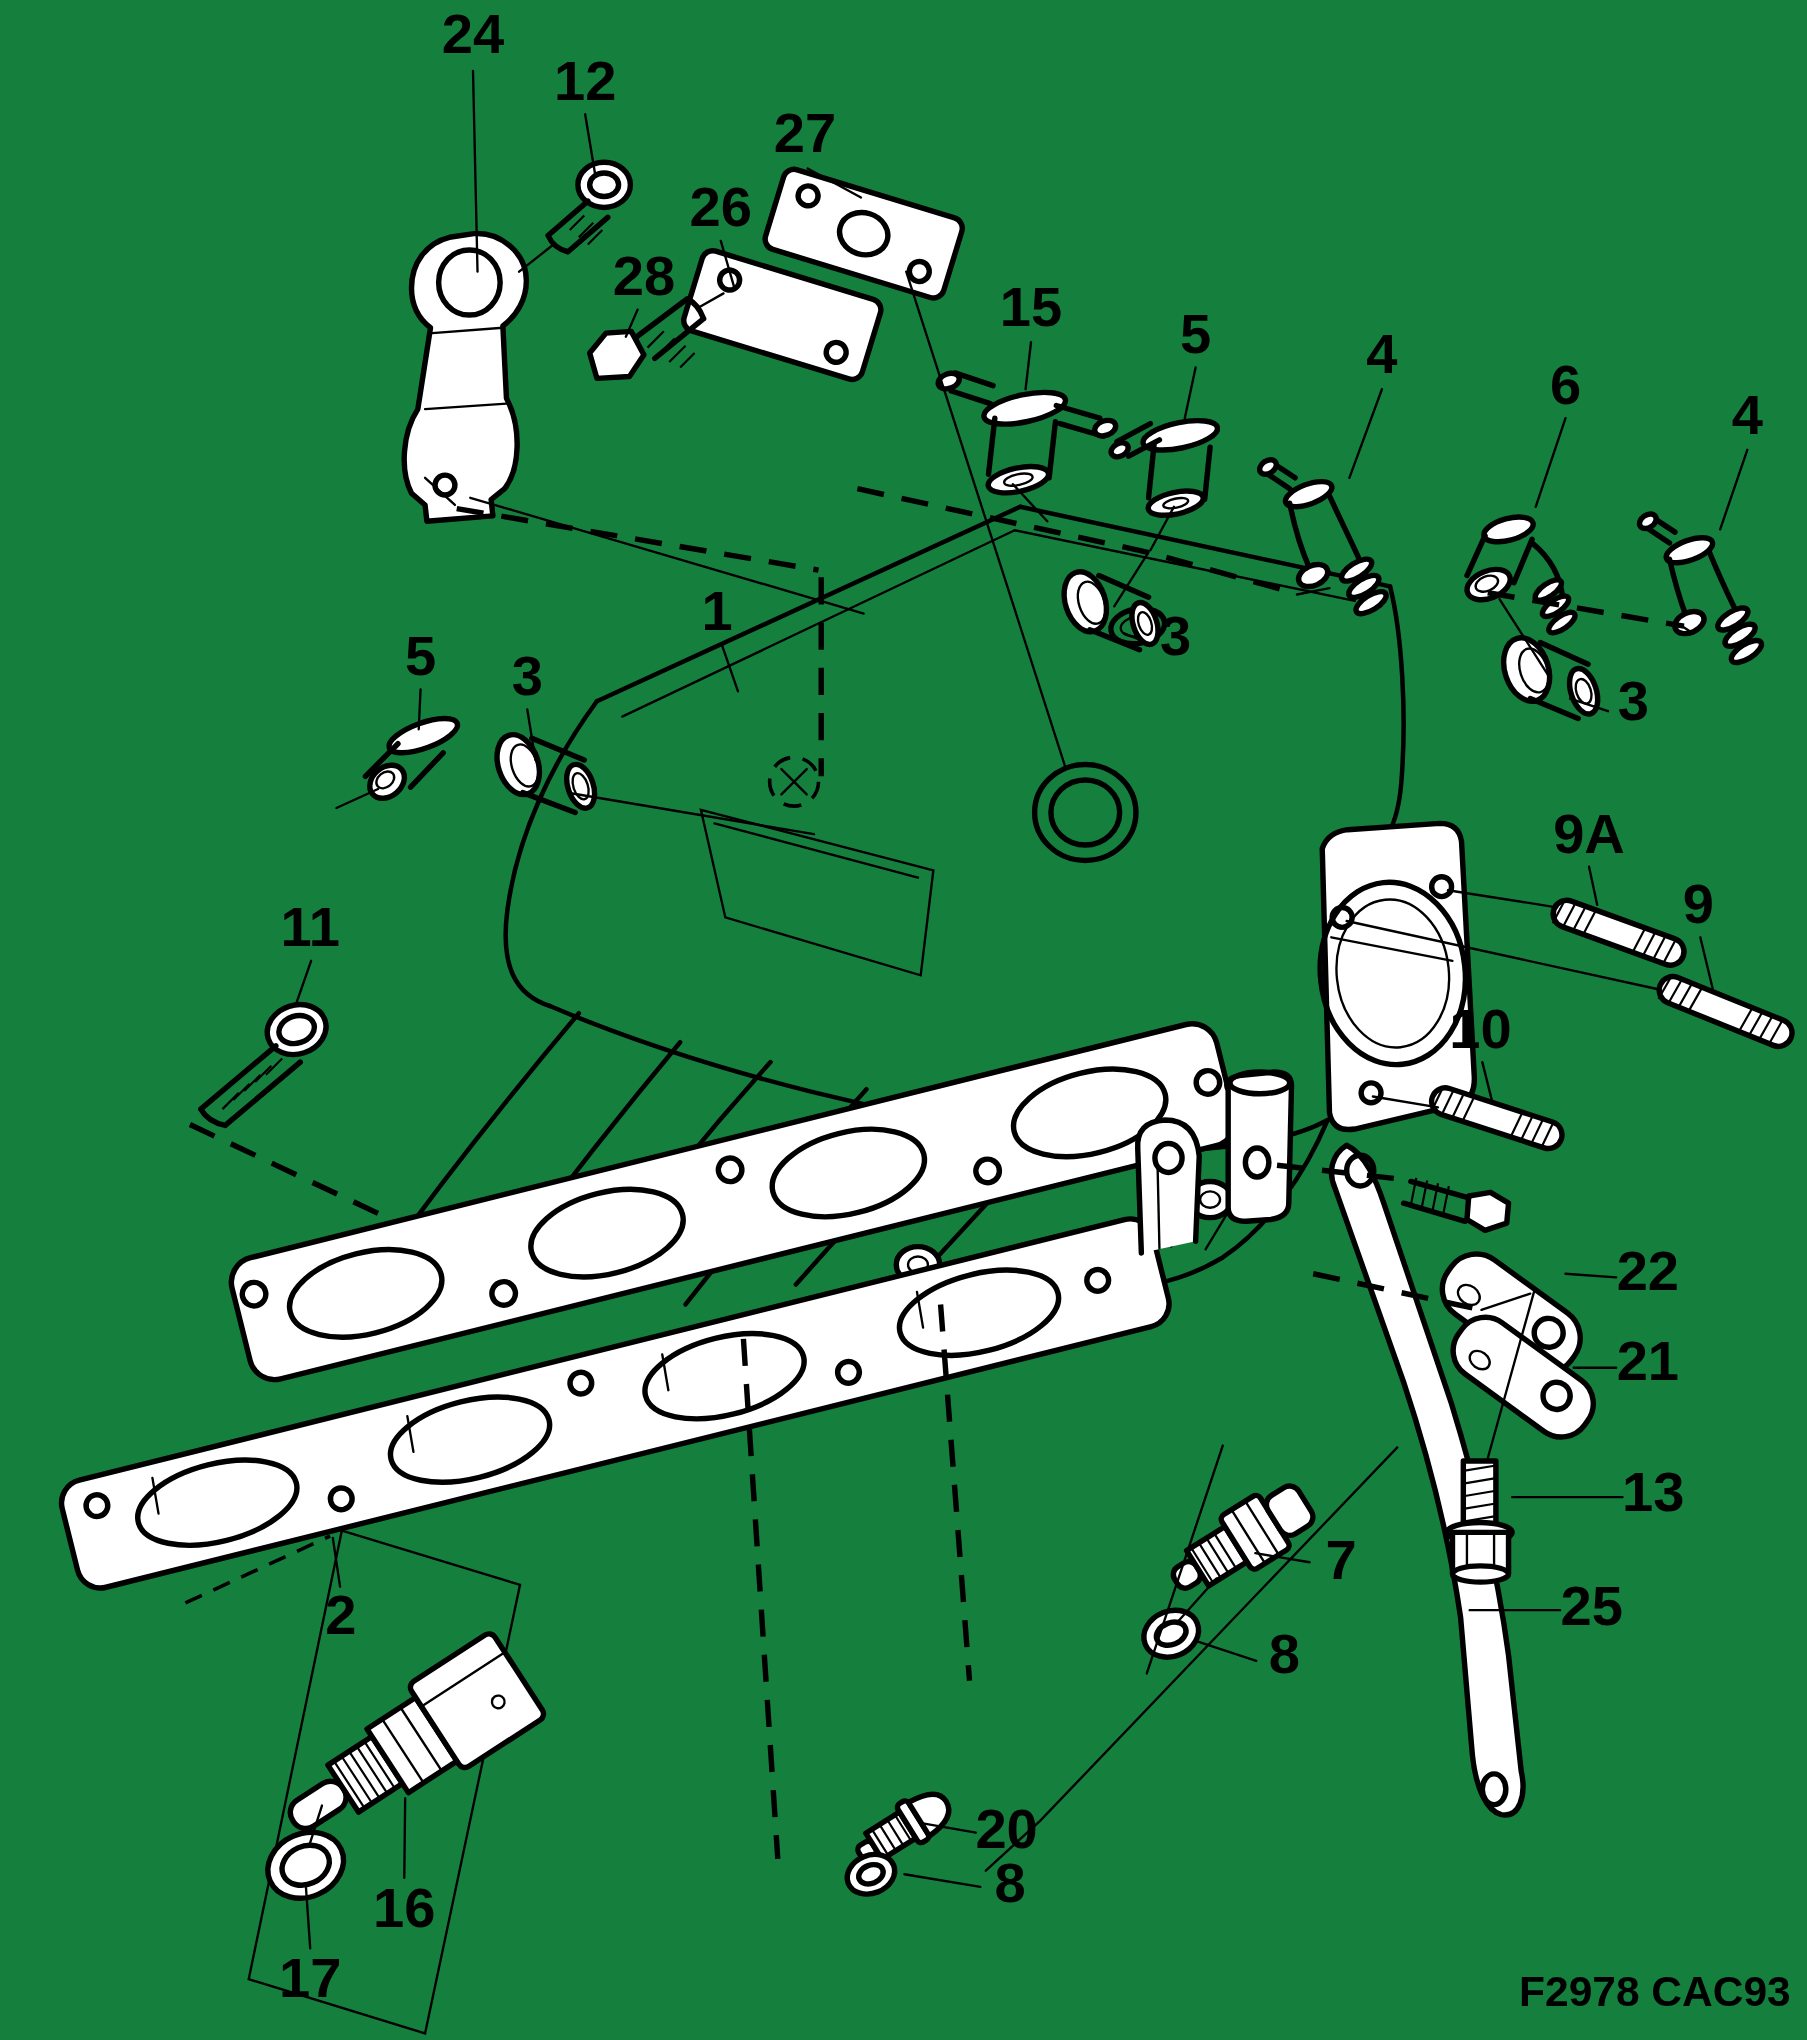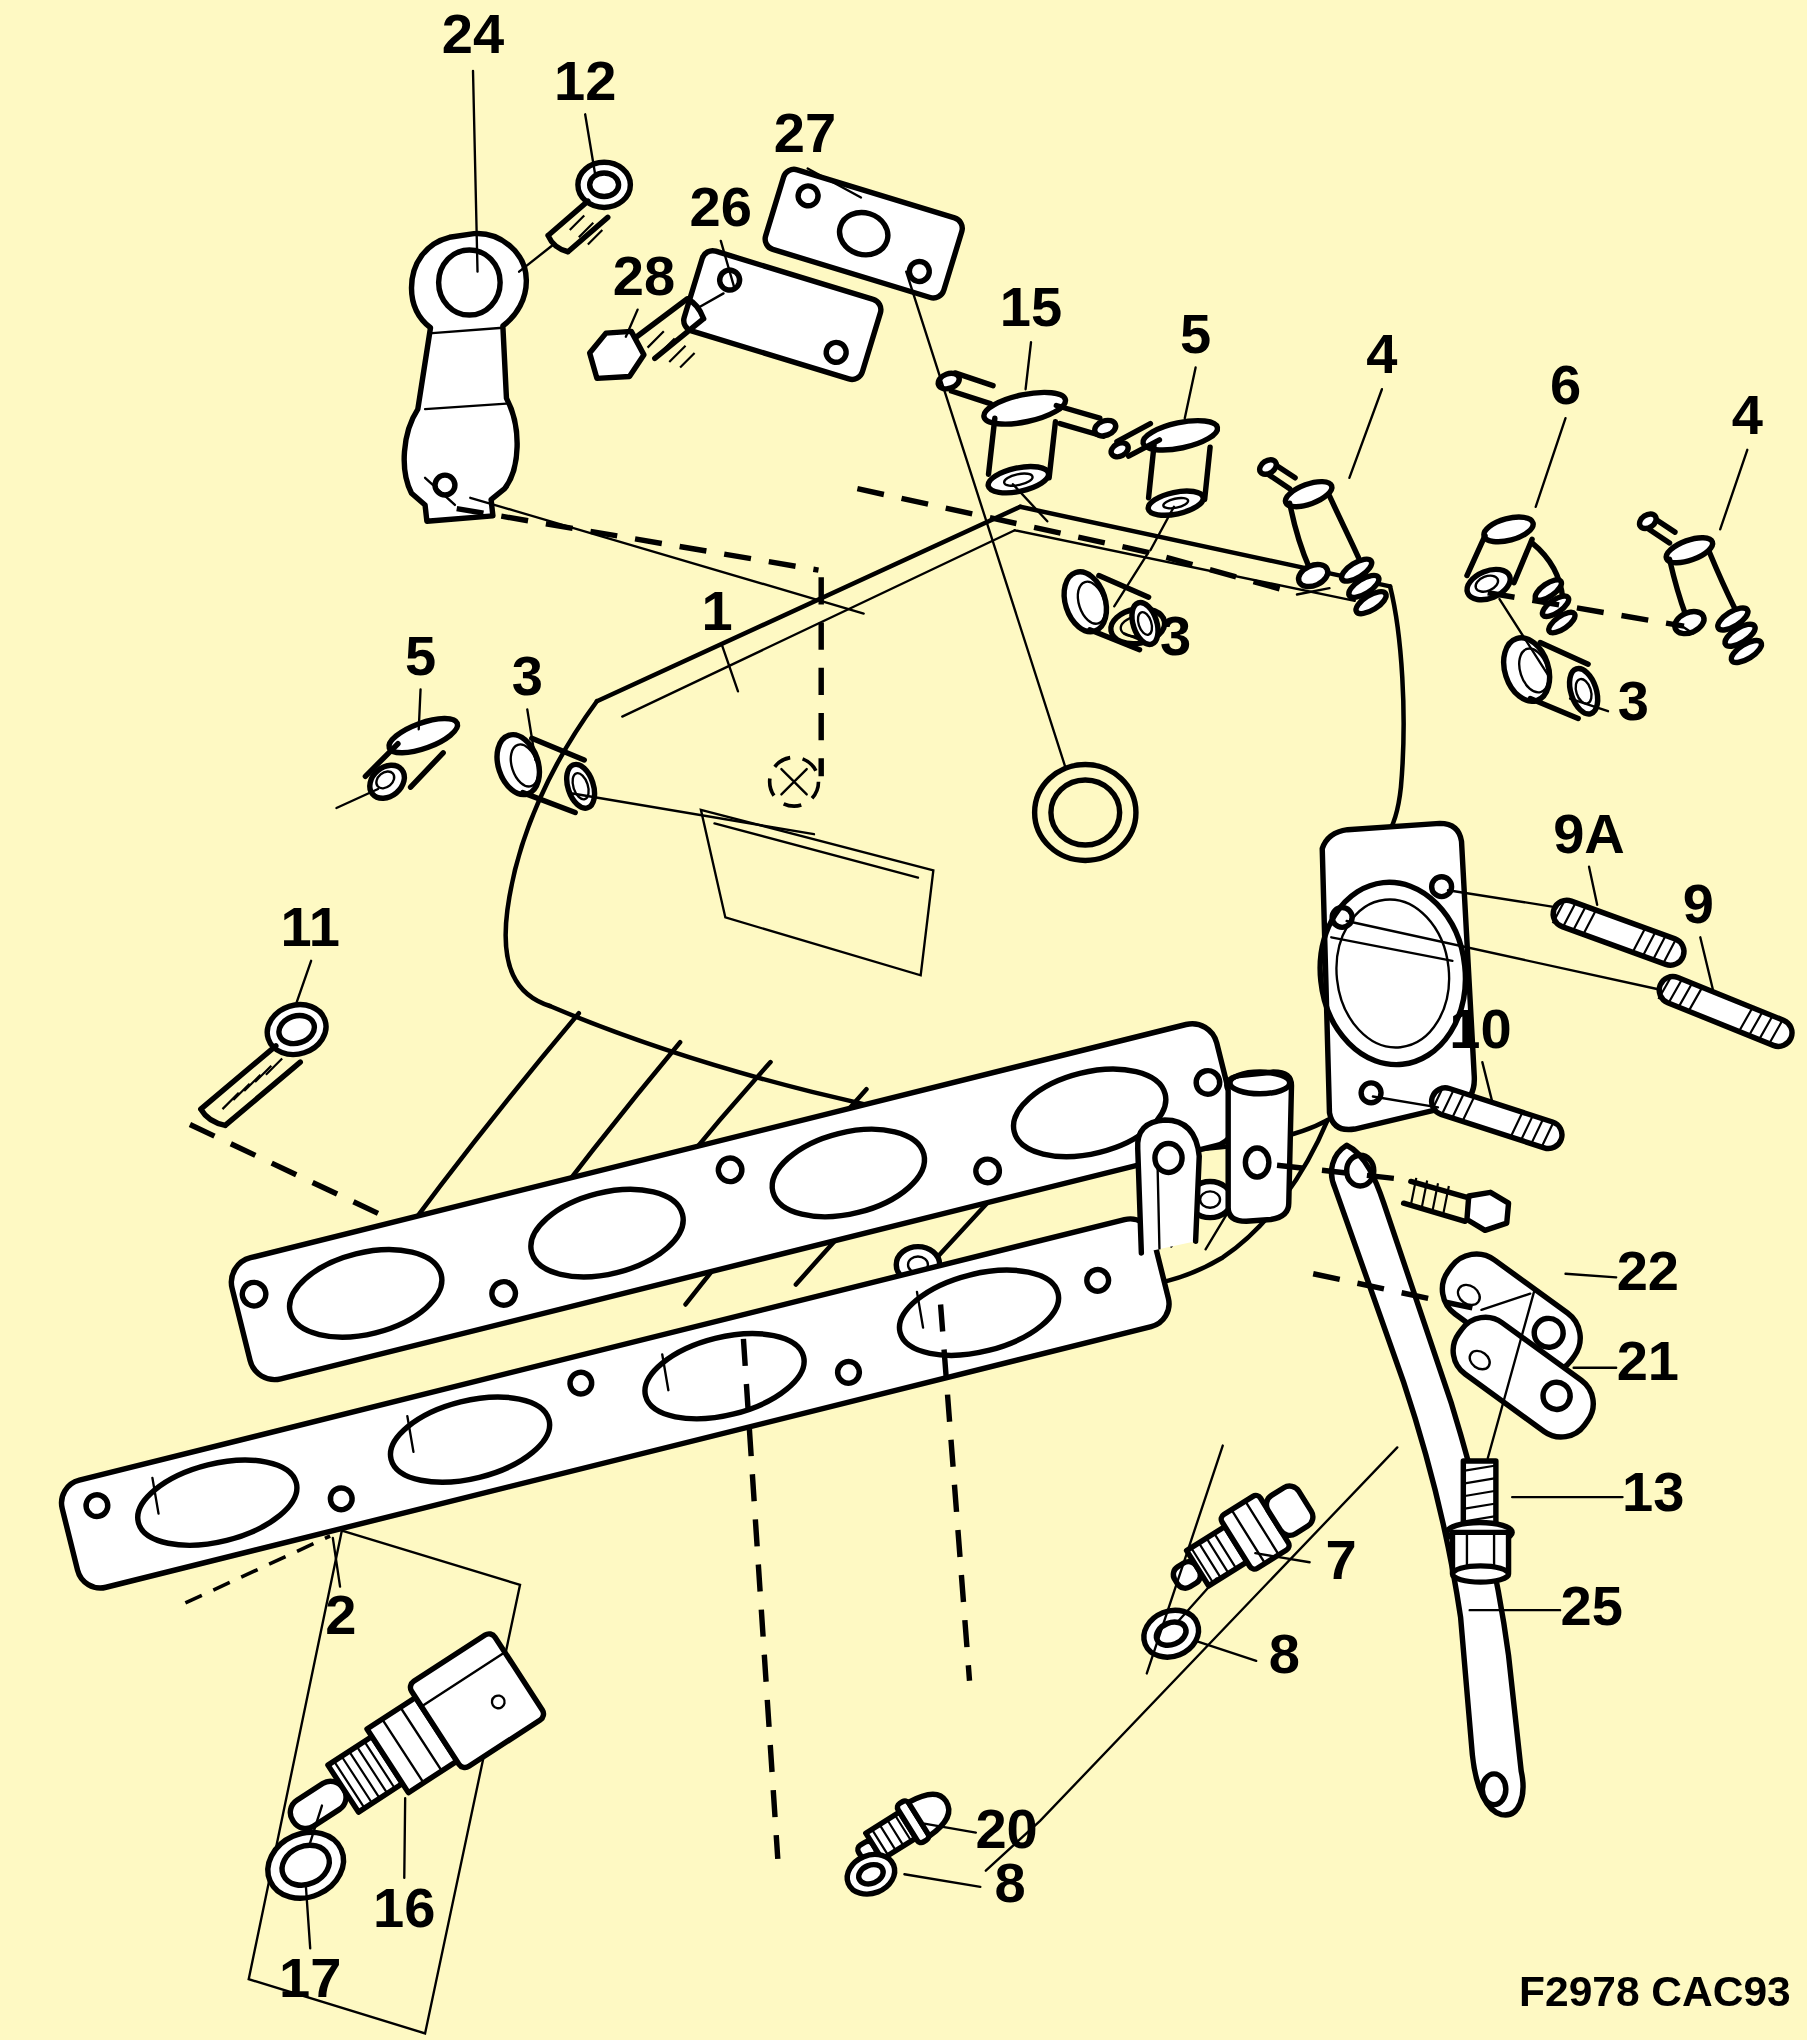--- a/index.html
+++ b/index.html
@@ -1,16 +1,16 @@
 <!DOCTYPE html>
 <html style="font-size:14.5px"><head>
 <meta charset="utf-8">
 <style>
   html,body{margin:0;padding:0;background:#fff;}
-  .page{position:relative;width:1807px;height:2041px;background:#fef9c3;font-family:"Liberation Sans",sans-serif;}
+  .page{position:relative;width:1807px;height:2041px;background:#15803d;font-family:"Liberation Sans",sans-serif;}
   svg{display:block}
   .o  {fill:#fff;stroke:#000;stroke-width:6;stroke-linejoin:round;stroke-linecap:round;}
   .o2 {fill:none;stroke:#000;stroke-width:6;stroke-linejoin:round;stroke-linecap:round;}
   .m  {fill:none;stroke:#000;stroke-width:5;stroke-linejoin:round;stroke-linecap:round;}
   .t  {fill:none;stroke:#000;stroke-width:2.6;stroke-linecap:round;}
   .tk {fill:none;stroke:#000;stroke-width:2.4;}
   .dash {fill:none;stroke:#000;stroke-width:6;stroke-dasharray:30 20;stroke-linecap:butt;}
   .dash2{fill:none;stroke:#000;stroke-width:4;stroke-dasharray:20 14;}
   .lbl{font:700 62px "Liberation Sans",sans-serif;fill:#000;}
   .fig{font:700 47px "Liberation Sans",sans-serif;fill:#000;}

